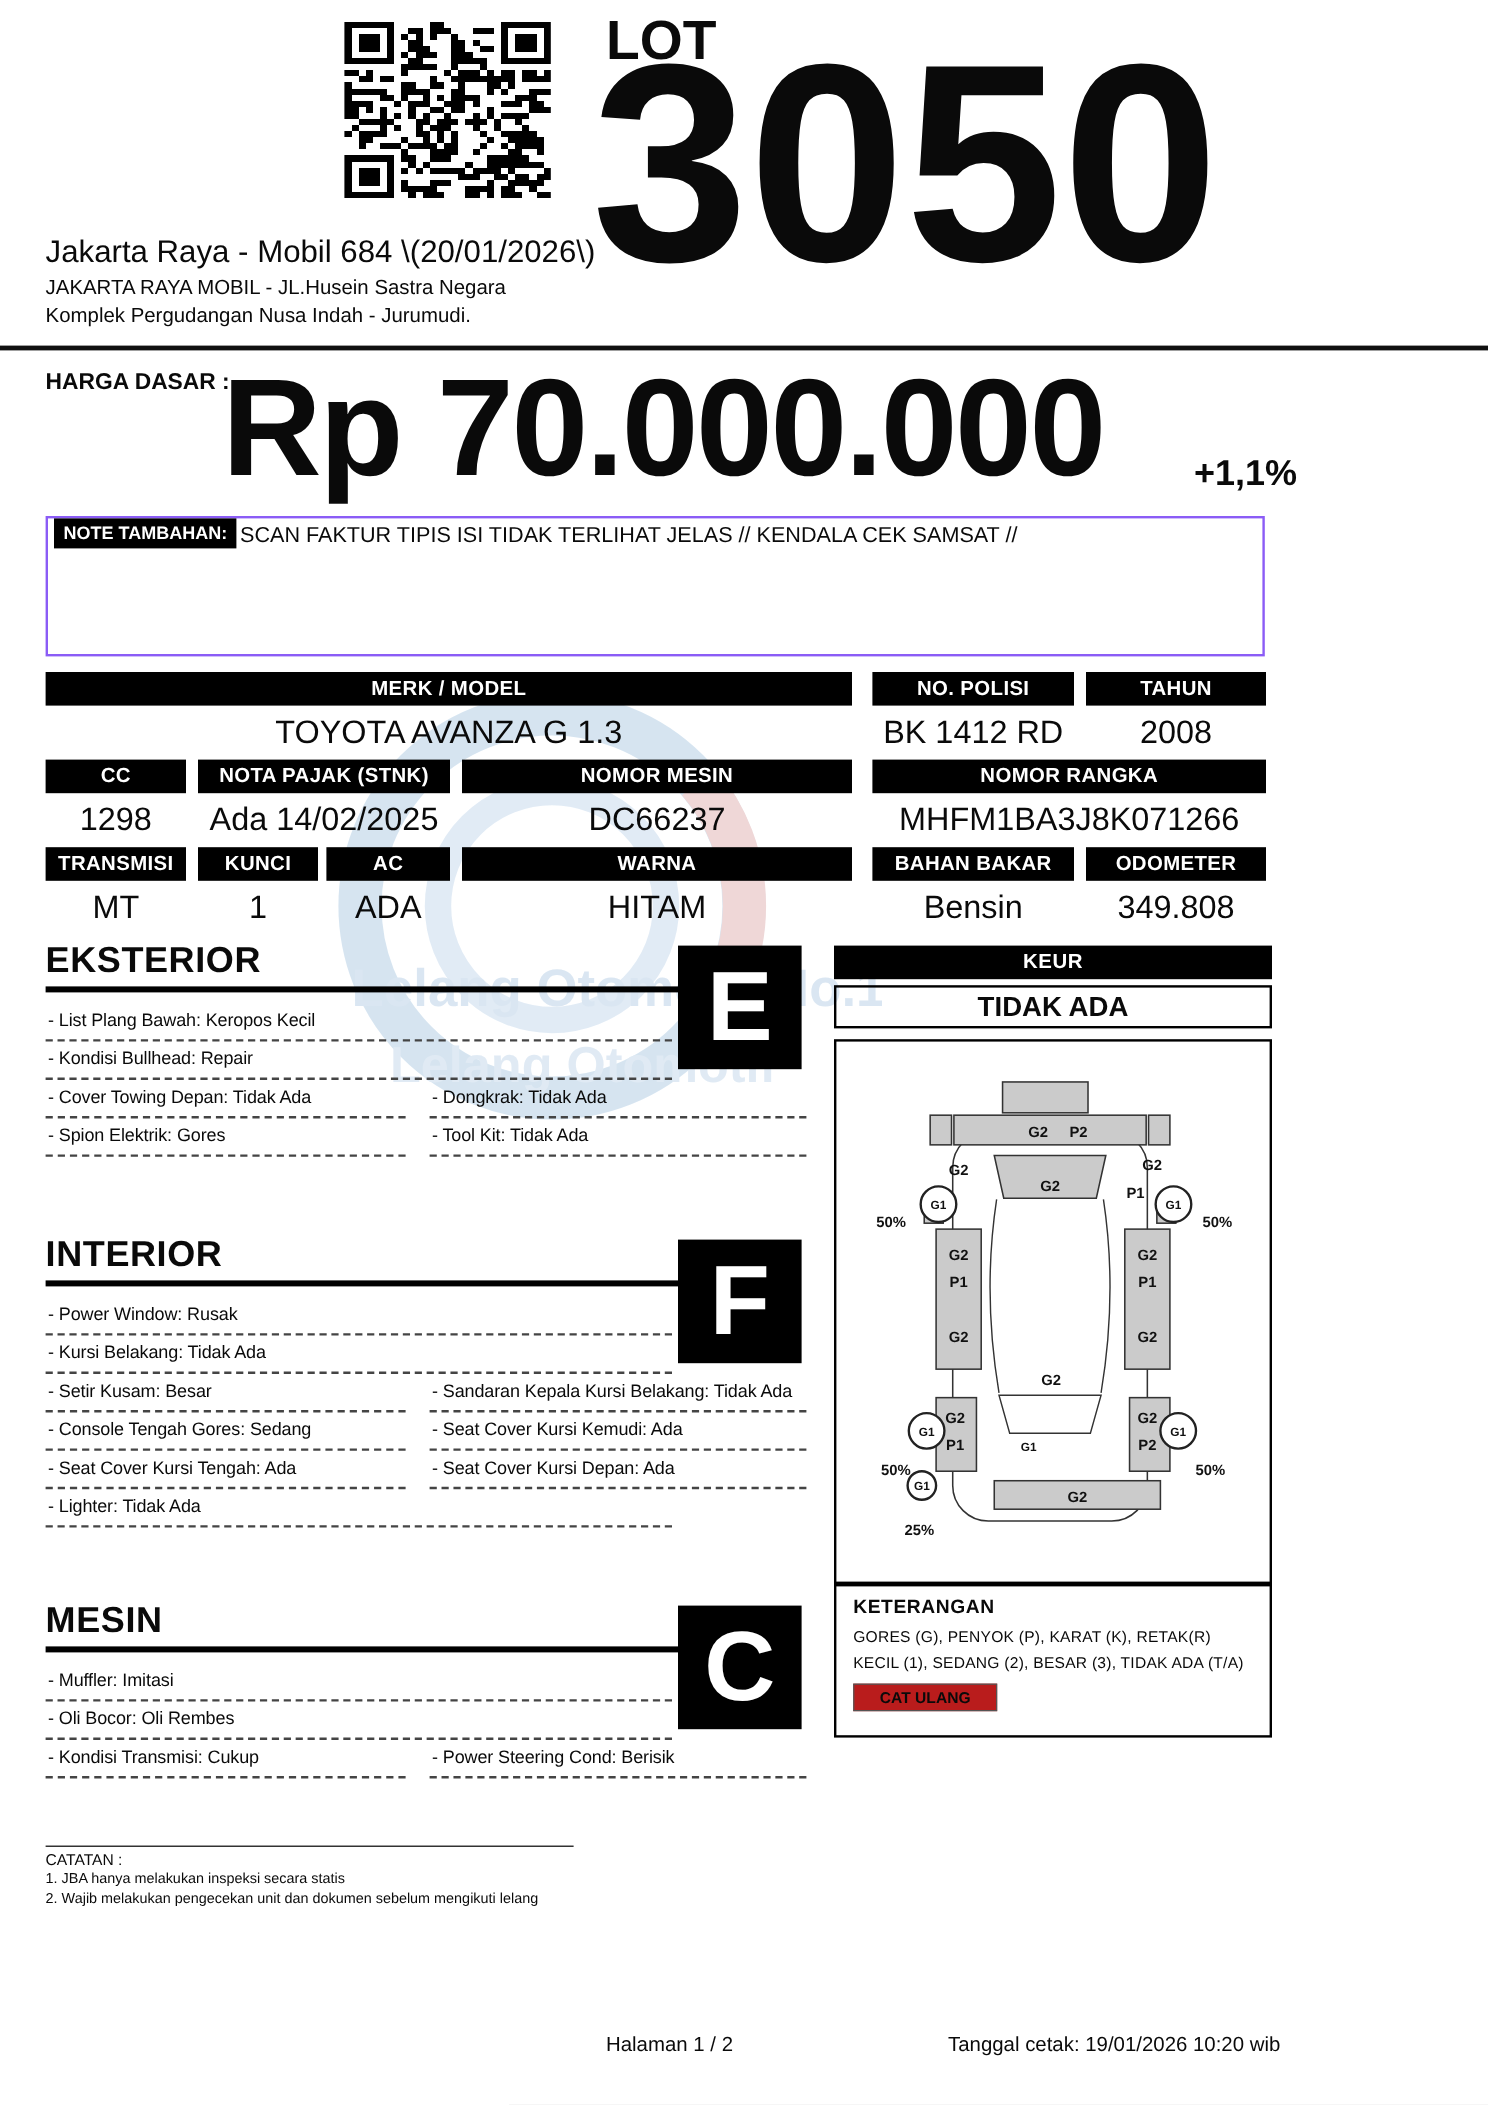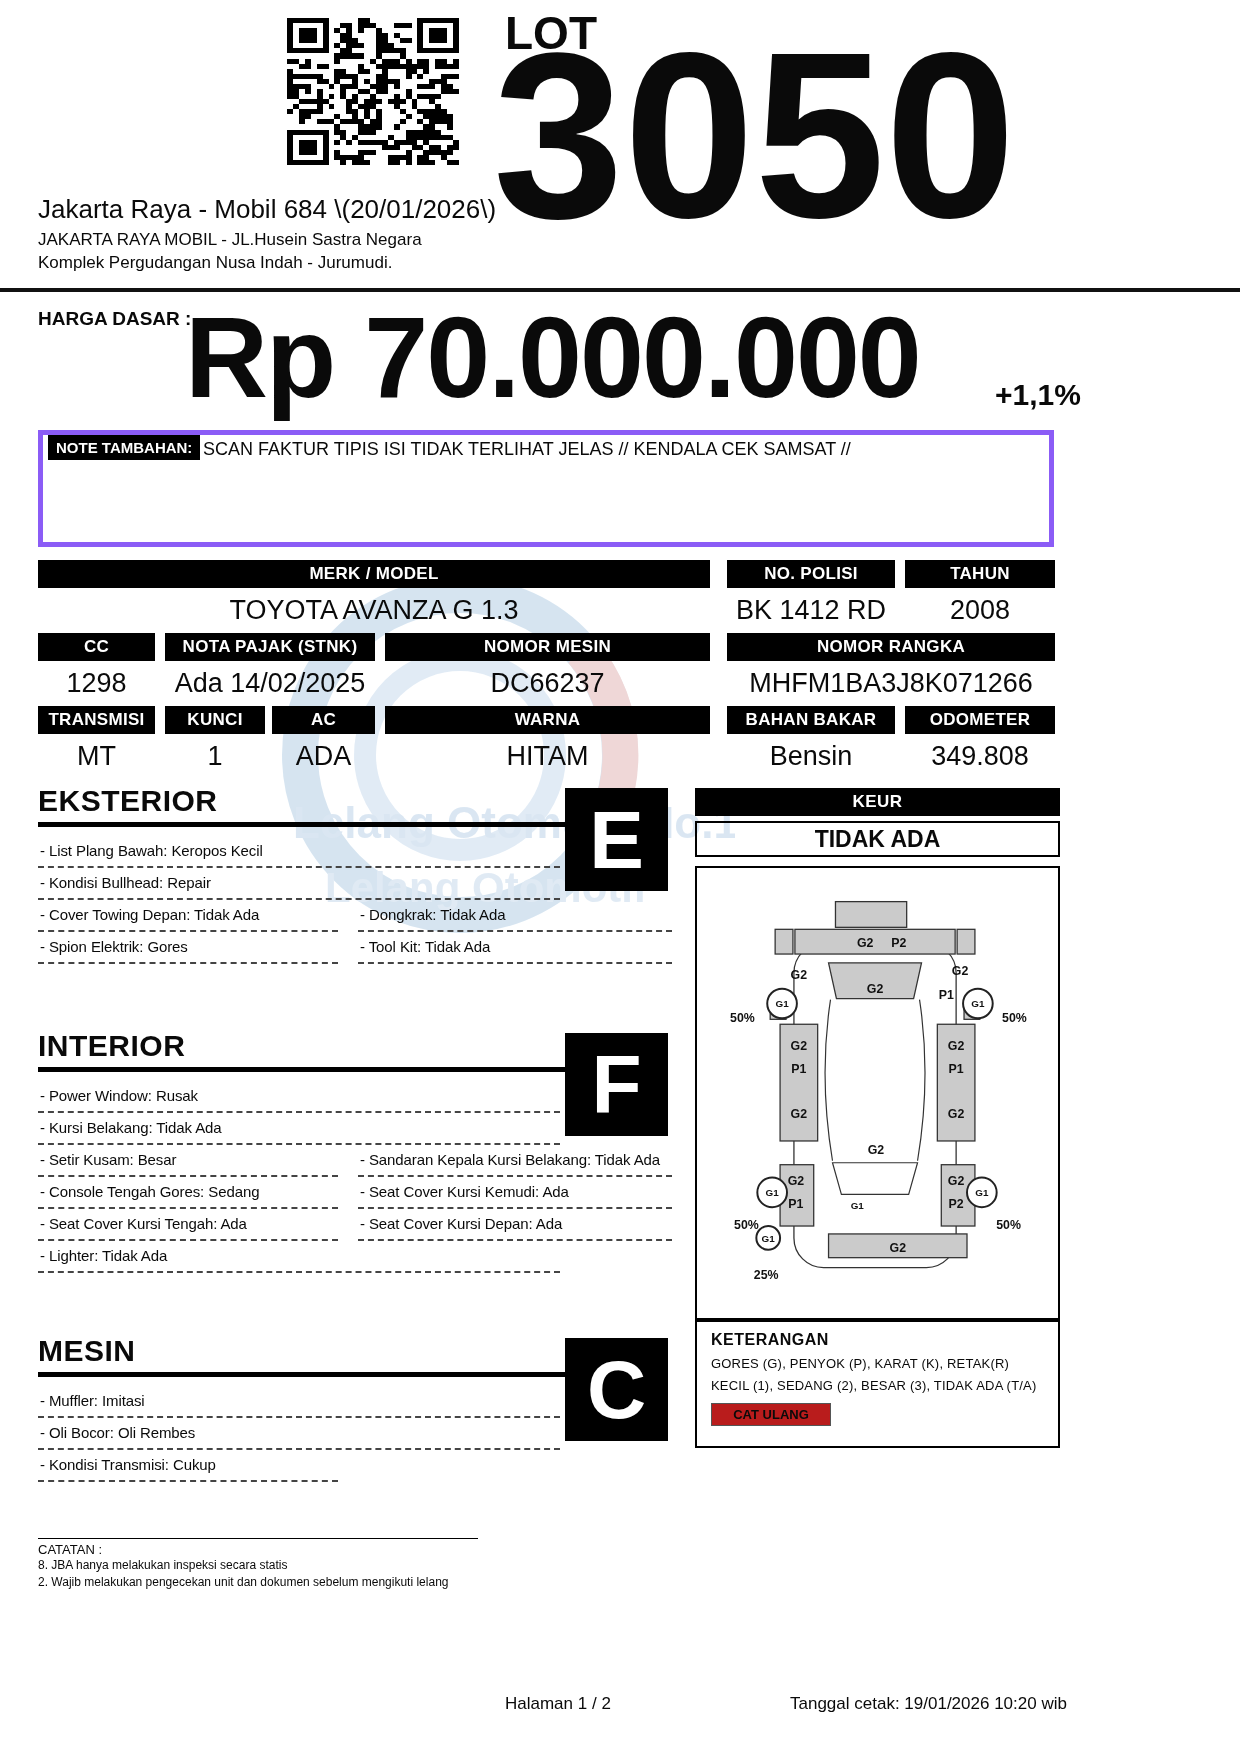--- a/index.html
+++ b/index.html
@@ -21,21 +21,21 @@
   .lot-number { position:absolute; left:493px; top:18px; font-size:235px; font-weight:bold; line-height:1; letter-spacing:0px; }
   .addr { position:absolute; left:38px; top:192px; line-height:1.32; }
   .addr .l1 { font-size:26px; margin-bottom:3px; }
   .addr .l2, .addr .l3 { font-size:17px; }
   .top-divider { position:absolute; left:0; top:288px; width:1240px; height:4px; background:#111; }
   
   .price-label { position:absolute; left:38px; top:308px; font-size:19px; font-weight:bold; }
   .price-amount { position:absolute; left:185px; top:300px; font-size:115px; font-weight:bold; line-height:1; letter-spacing:-2px; }
   .price-change { position:absolute; left:995px; top:378px; font-size:30px; font-weight:bold; }
   
-  .note-box { position:absolute; left:38px; top:430px; width:1016px; height:117px; border:5px solid #8b5cf6; }
+  .note-box { position:absolute; left:38px; top:430px; width:1016px; height:117px; border:2px solid #8b5cf6; }
   .note-label { position:absolute; left:5px; top:0px; background:#000; color:#fff; font-weight:bold; font-size:15px; padding:4px 8px; }
   .note-text { position:absolute; left:160px; top:4px; font-size:18px; }
   
   .spec-table { position:absolute; left:38px; top:560px; width:1017px; }
   .spec-row { display:flex; }
   .shead { background:#000; color:#fff; font-weight:bold; font-size:17px; height:28px;
            display:flex; align-items:center; justify-content:center; letter-spacing:.3px; }
   .sval  { font-size:27px; height:45px; display:flex; align-items:center; justify-content:center; }
   .w672{width:672px}.w168{width:168px}.w150{width:150px}.w117{width:117px}.w210{width:210px}
   .w325{width:325px}.w328{width:328px}.w100{width:100px}.w103{width:103px}
@@ -627,20 +627,21 @@
     <div class="title-bar"></div>
     <div class="items">
         <div class="item-row">
           <div class="item-cell single">- Muffler: Imitasi</div>
         </div>
         <div class="item-row">
           <div class="item-cell single">- Oli Bocor: Oli Rembes</div>
         </div>
         <div class="item-row">
           <div class="item-cell left">- Kondisi Transmisi: Cukup</div>
+          <div class="item-cell right">- Power Steering Cond: Berisik</div>
         </div>
       </div>
   </section>
   <div class="grade-box" style="top:1338px">C</div>
 
   <div class="keur">
     <div class="keur-head">KEUR</div>
     <div class="keur-val">TIDAK ADA</div>
   </div>
 
@@ -709,20 +710,20 @@
 
   <div class="keterangan">
     <div class="ket-title">KETERANGAN</div>
     <div class="ket-line">GORES (G), PENYOK (P), KARAT (K), RETAK(R)</div>
     <div class="ket-line">KECIL (1), SEDANG (2), BESAR (3), TIDAK ADA (T/A)</div>
     <div class="cat-ulang">CAT ULANG</div>
   </div>
 
   <div class="catatan">
     <div class="c-title">CATATAN :</div>
-    <div class="c-note">8. JBA hanya melakukan inspeksi secara statis</div>
+    <div class="c-note">1. JBA hanya melakukan inspeksi secara statis</div>
     <div class="c-note">2. Wajib melakukan pengecekan unit dan dokumen sebelum mengikuti lelang</div>
   </div>
 
   <div class="footer-page">Halaman 1 / 2</div>
   <div class="footer-printed">Tanggal cetak: 19/01/2026 10:20 wib</div>
 
 </div>
 
 </body></html>

